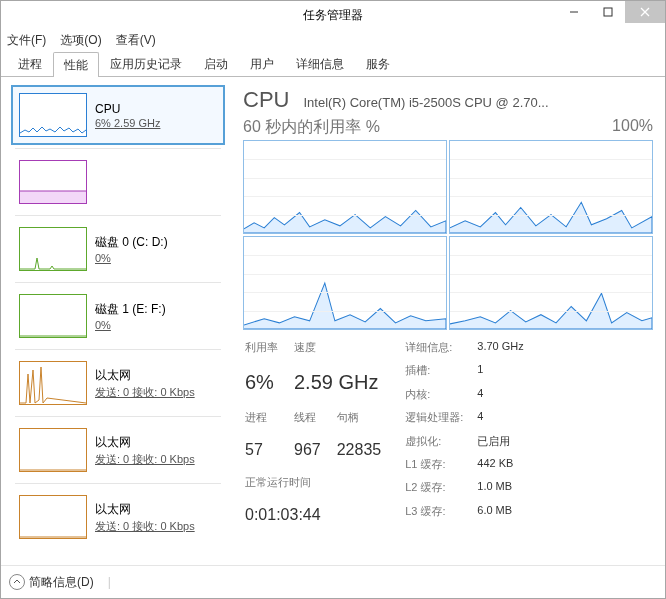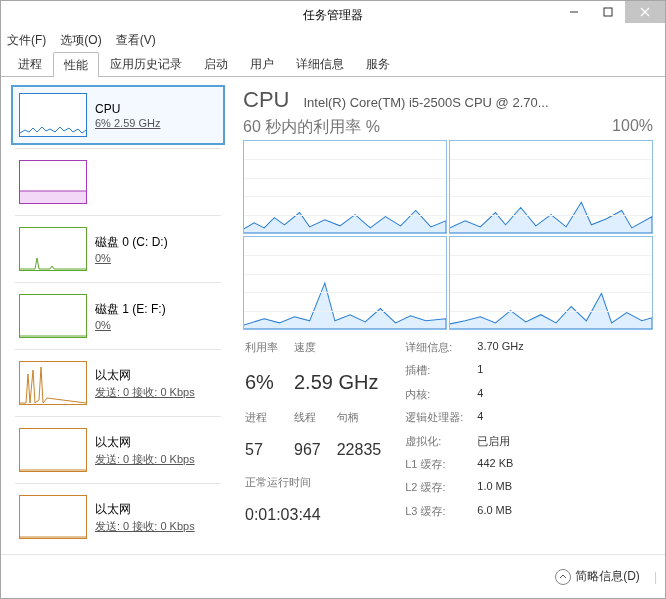--- a/index.html
+++ b/index.html
@@ -36,21 +36,21 @@
   .chart .grid-lines div { position: absolute; left: 0; right: 0; border-top: 1px solid #f0f0f0; }
   .stats { display: flex; gap: 24px; padding: 2px 4px 0 4px; font-size: 12px; }
   .stats-left { display: grid; grid-template-columns: auto auto auto; column-gap: 20px; row-gap: 2px; gap: 16px; }
   .stats-left .lbl { color: #777; font-size: 11px; }
   .stats-left .val-big { font-size: 20px; color: #333; }
   .stats-left .val-mid { font-size: 16px; color: #333; }
   .stats-right { display: grid; grid-template-columns: auto auto; column-gap: 14px; row-gap: 3px; font-size: 11px; }
   .stats-right .lbl { color: #777; }
   .stats-right .val { color: #333; }
   .uptime { grid-column: 1 / span 3; }
-  .footer { height: 44px; border-top: 1px solid #e5e5e5; display: flex; align-items: center; gap: 14px; padding: 0 8px; font-size: 12px; justify-content: flex-end; }
+  .footer { height: 33px; border-top: 1px solid #e5e5e5; display: flex; align-items: center; gap: 14px; padding: 0 8px; font-size: 12px; }
   .footer .chev { display: inline-flex; align-items: center; justify-content: center; width: 16px; height: 16px; border: 1px solid #888; border-radius: 50%; font-size: 10px; }
   .footer .link { color: #0066cc; cursor: pointer; display: inline-flex; align-items: center; gap: 4px; }
 </style>
 </head>
 <body>
 
 <div class="window">
 
   <div class="titlebar">
     <span class="title">任务管理器</span>

